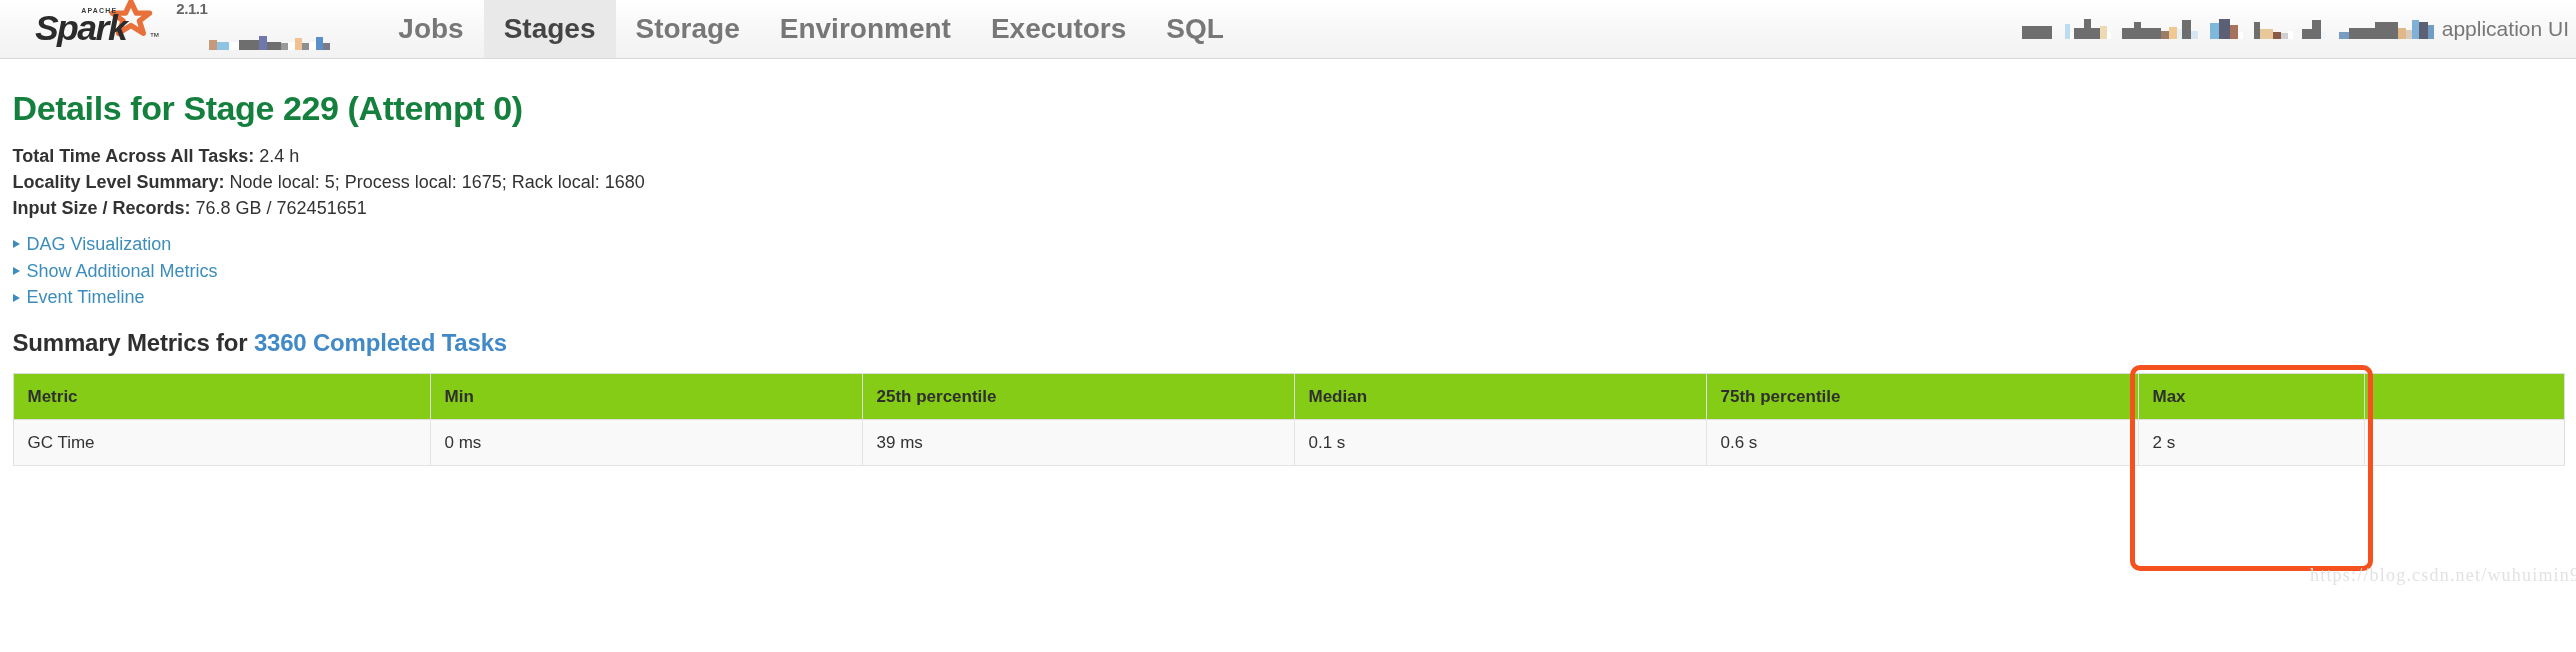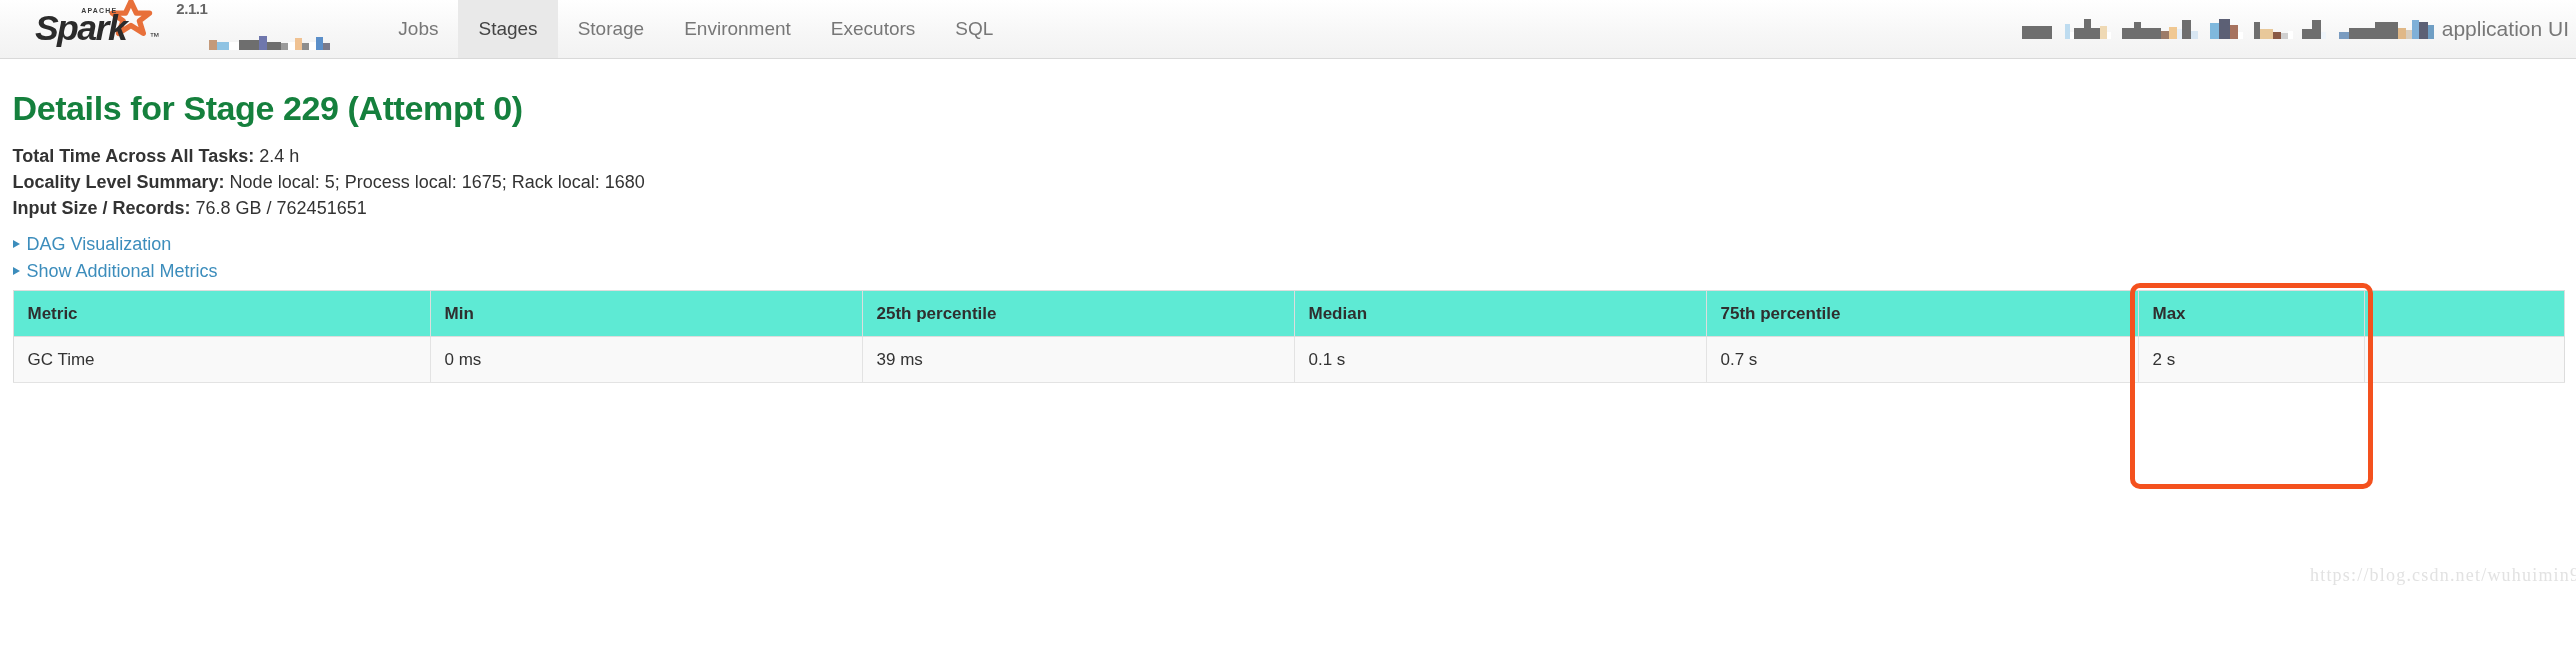--- a/index.html
+++ b/index.html
@@ -62,24 +62,25 @@
   .navlinks {
     display: flex;
     align-items: stretch;
     margin-left: 48px;
     flex: 0 0 auto;
   }
   .navlinks a {
     display: flex;
     align-items: center;
     padding: 0 20px;
-    font-size: 19px;
+    font-size: 28px;
     color: #777777;
     text-decoration: none;
     white-space: nowrap;
+    font-weight: bold;
   }
   .navlinks a.active {
     background: #e9e9e9;
     color: #444444;
   }
 
   .nav-right {
     margin-left: auto;
     display: flex;
     align-items: center;
@@ -176,21 +177,21 @@
   table.metrics col.c6 { width: 200px; }
 
   table.metrics th {
     text-align: left;
     font-weight: bold;
     color: #2f2f2f;
     padding: 12.5px 12.5px 12.5px 14px;
     height: 45px;
     border-right: 1.6px solid #dddddd;
     border-bottom: 1.6px solid #dddddd;
-    background: #5eead4;
+    background: #84cc16;
     vertical-align: middle;
     white-space: nowrap;
   }
   table.metrics td {
     color: #333333;
     padding: 12.5px 12.5px 12.5px 14px;
     height: 44px;
     border-right: 1.6px solid #e3e3e3;
     border-bottom: 1.6px solid #e3e3e3;
     vertical-align: middle;
@@ -330,22 +331,29 @@
 
   <div class="toggle-links">
     <div class="toggle-row">
       <span class="caret"></span>
       <a href="#">DAG Visualization</a>
     </div>
     <div class="toggle-row">
       <span class="caret"></span>
       <a href="#">Show Additional Metrics</a>
     </div>
-  </div>
-
+    <div class="toggle-row">
+      <span class="caret"></span>
+      <a href="#">Event Timeline</a>
+    </div>
+  </div>
+
+  <h2 class="section-heading">
+    <span>Summary Metrics for </span><a href="#" class="lnk">3360 Completed Tasks</a>
+  </h2>
 
   <div class="table-wrap">
     <table class="metrics">
       <colgroup>
         <col class="c0">
           <col class="c1">
           <col class="c2">
           <col class="c3">
           <col class="c4">
           <col class="c5">
@@ -361,21 +369,21 @@
           <th>Max</th>
           <th></th>
         </tr>
       </thead>
       <tbody>
         <tr>
           <td>GC Time</td>
           <td>0 ms</td>
           <td>39 ms</td>
           <td>0.1 s</td>
-          <td>0.7 s</td>
+          <td>0.6 s</td>
           <td>2 s</td>
           <td></td>
         </tr>
       </tbody>
     </table>
 
     <div class="annot-box" style="left:2117px; top:-7.8px; width:243px; height:206px;"></div>
   </div>
 
   <div class="watermark" style="left:2310px; top:476px;">https://blog.csdn.net/wuhuimin900</div>

